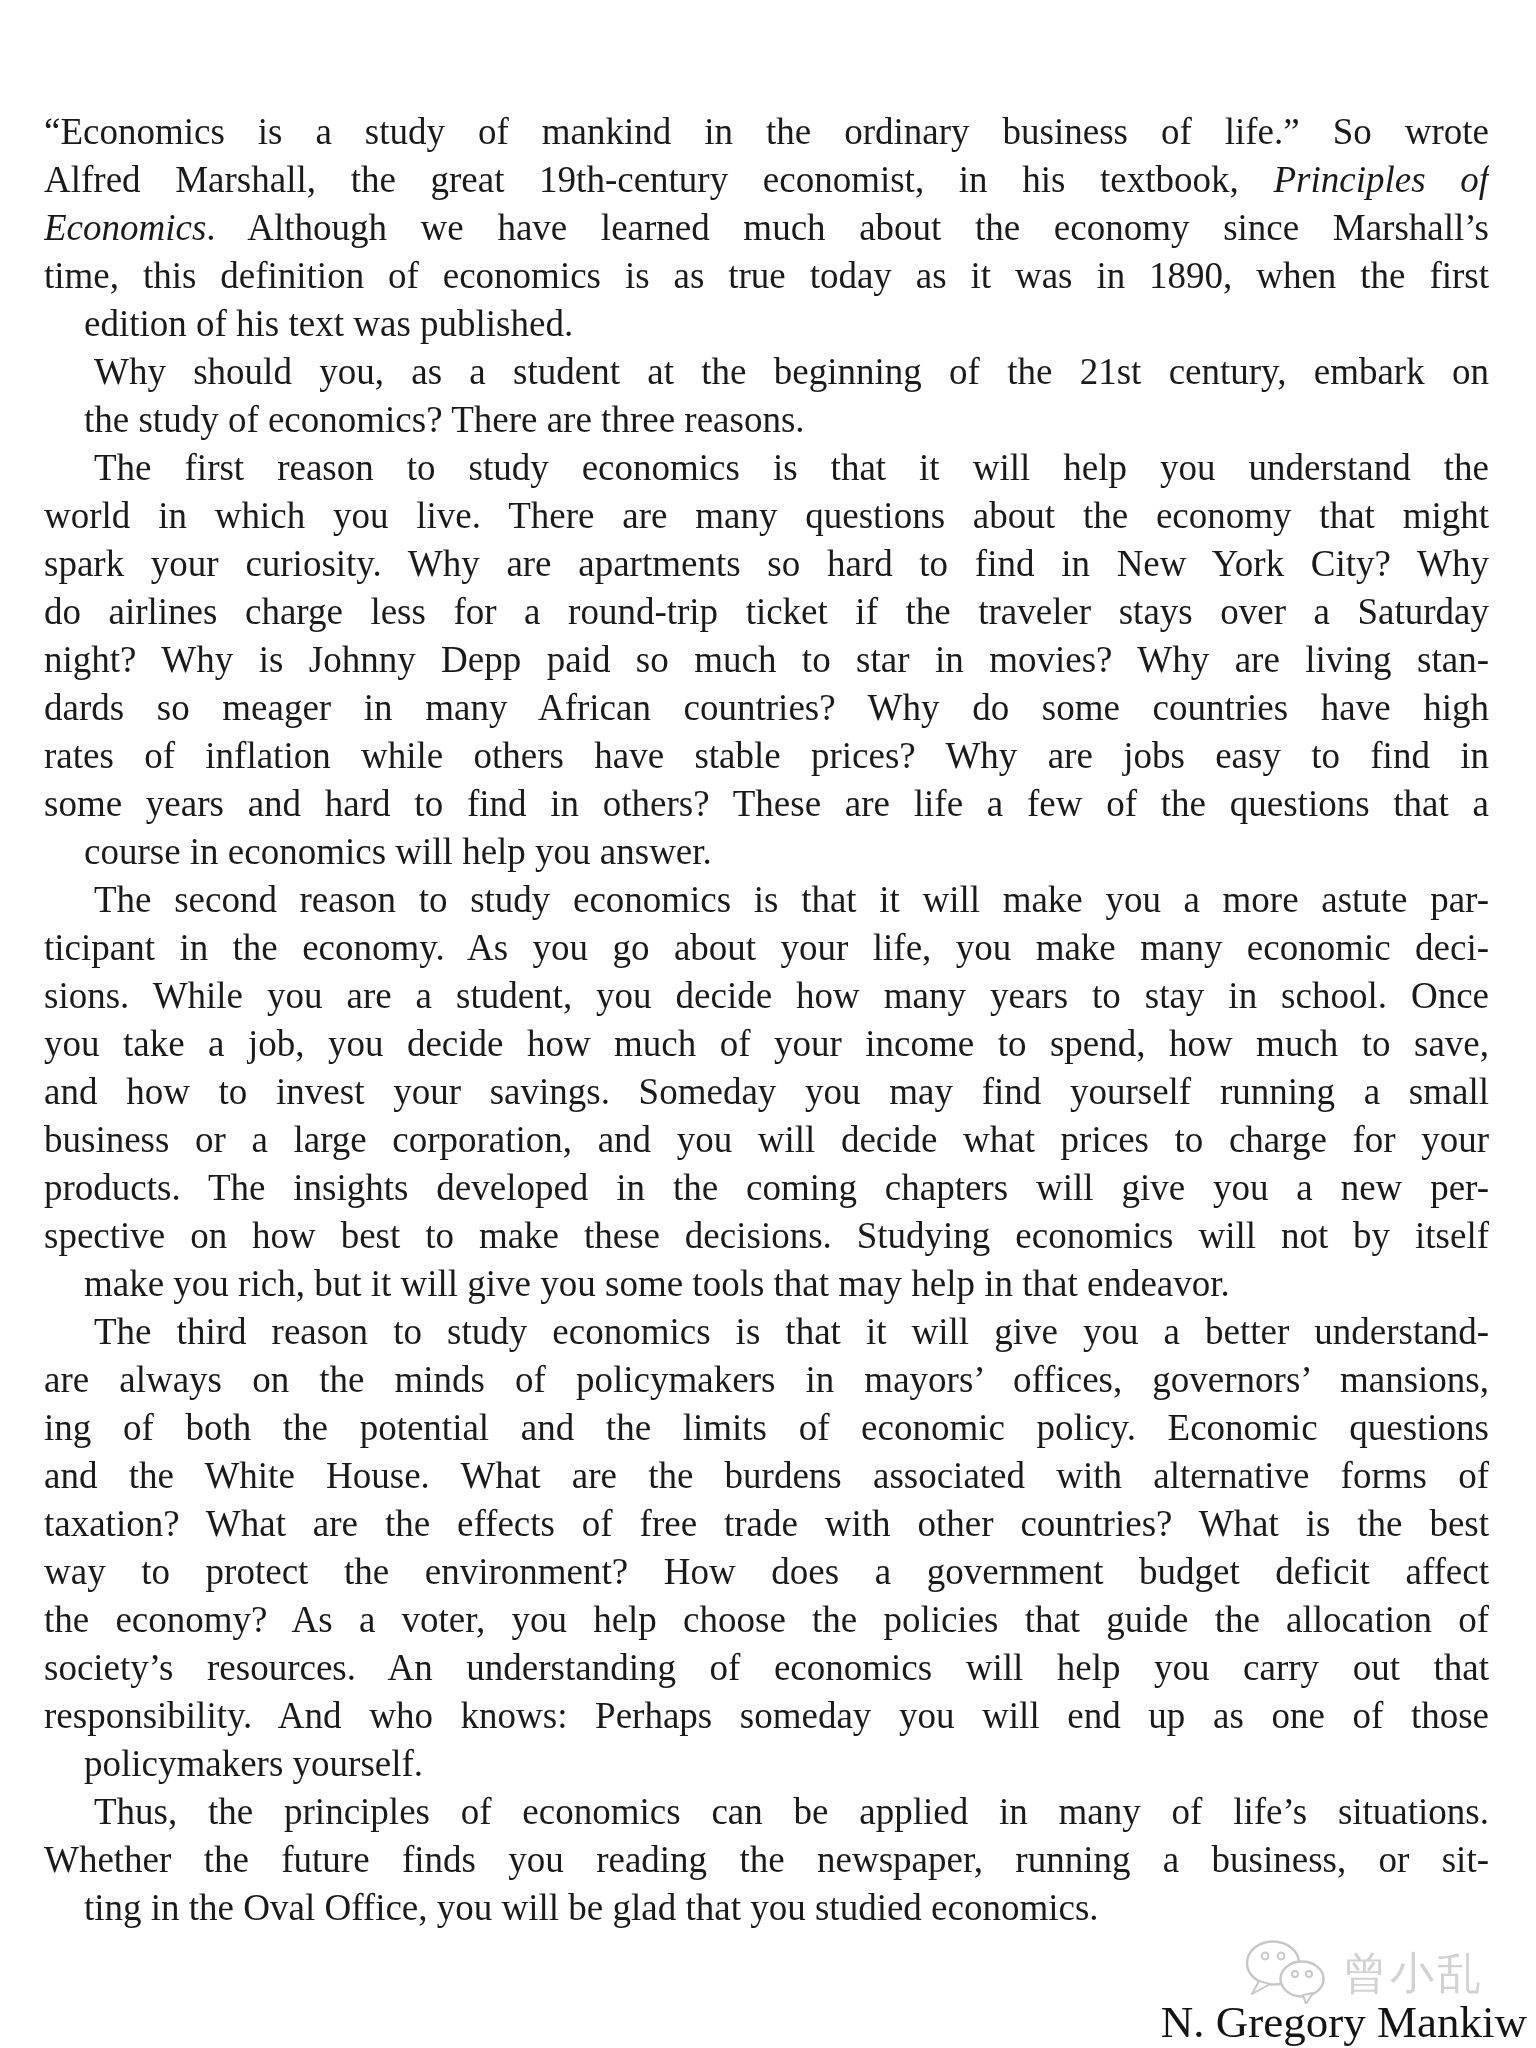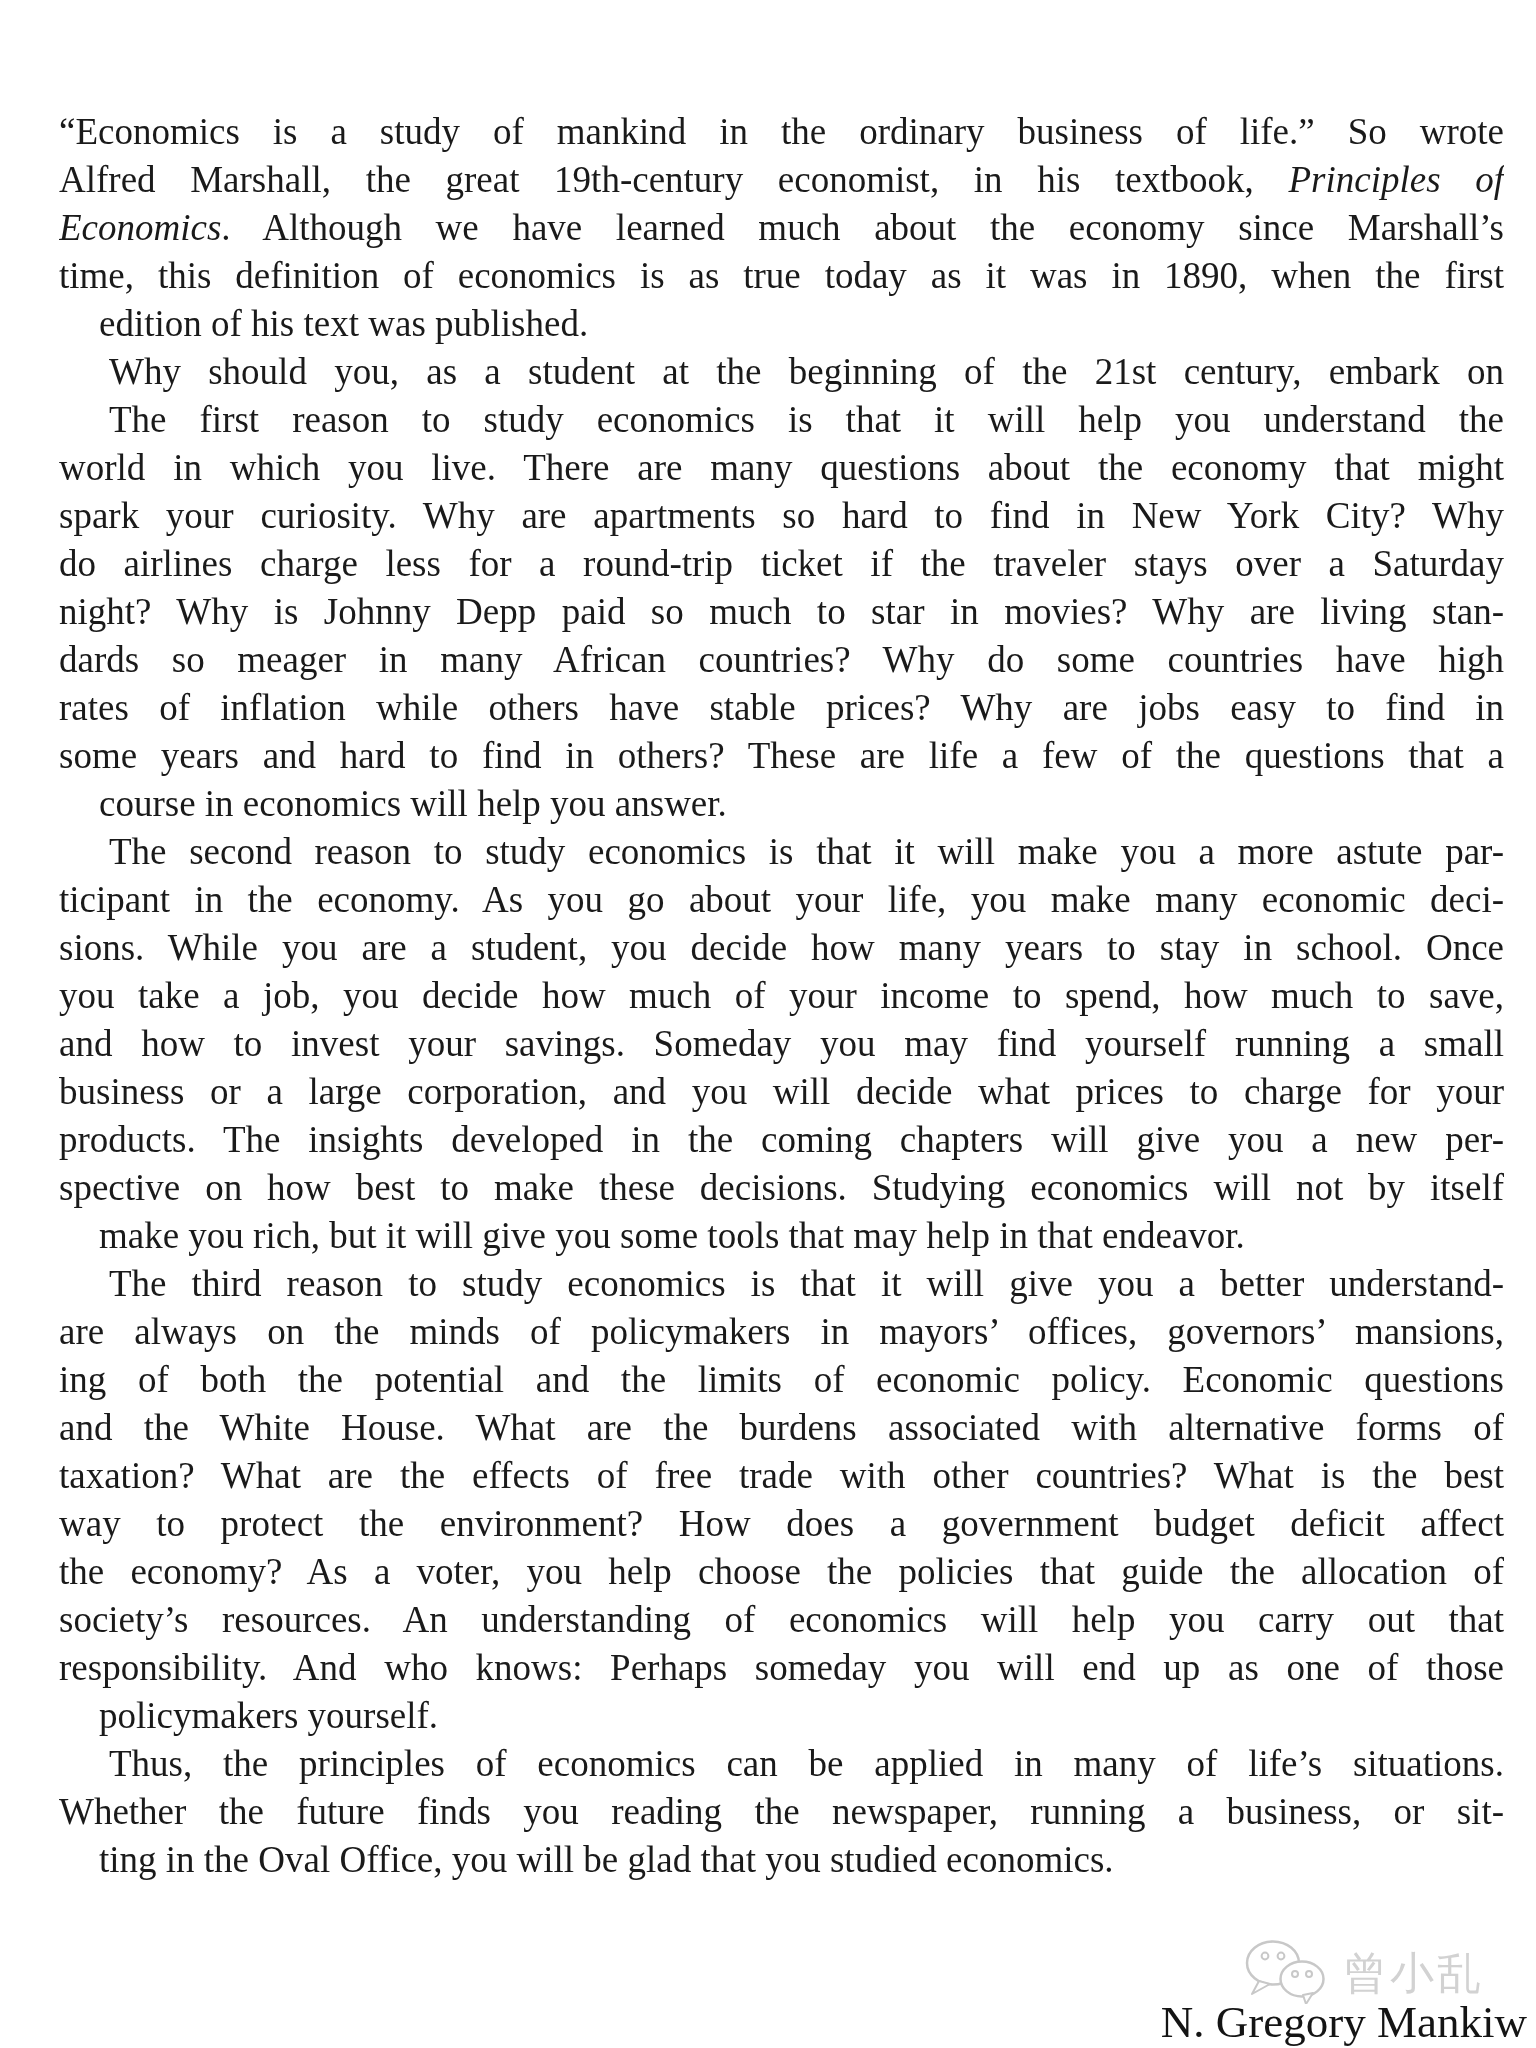--- a/index.html
+++ b/index.html
@@ -10,21 +10,21 @@
   }
   .page {
     position: absolute;
     left: 0; top: 0;
     width: 1536px; height: 2048px;
     background: #ffffff;
     font-family: "Liberation Serif", serif;
   }
   .article {
     position: absolute;
-    left: 59px; top: 108px;
+    left: 44px; top: 108px;
     width: 1445px;
     color: #1a1a1a;
     font-size: 37px;
     line-height: 48px;
   }
   .line {
     text-align: justify;
     text-align-last: justify;
     -moz-text-align-last: justify;
     height: 48px;
@@ -72,20 +72,21 @@
   <div class="article">
       <div>
         <div class="line"><span>“Economics is a study of mankind in the ordinary business of life.” So wrote</span></div>
         <div class="line"><span>Alfred Marshall, the great 19th-century economist, in his textbook, </span><em>Principles of</em></div>
         <div class="line"><em>Economics</em><span>. Although we have learned much about the economy since Marshall’s</span></div>
         <div class="line"><span>time, this definition of economics is as true today as it was in 1890, when the first</span></div>
         <div class="line last"><span>edition of his text was published.</span></div>
       </div>
       <div>
         <div class="line indent"><span>Why should you, as a student at the beginning of the 21st century, embark on</span></div>
+        <div class="line last"><span>the study of economics? There are three reasons.</span></div>
       </div>
       <div>
         <div class="line indent"><span>The first reason to study economics is that it will help you understand the</span></div>
         <div class="line"><span>world in which you live. There are many questions about the economy that might</span></div>
         <div class="line"><span>spark your curiosity. Why are apartments so hard to find in New York City? Why</span></div>
         <div class="line"><span>do airlines charge less for a round-trip ticket if the traveler stays over a Saturday</span></div>
         <div class="line"><span>night? Why is Johnny Depp paid so much to star in movies? Why are living stan-</span></div>
         <div class="line"><span>dards so meager in many African countries? Why do some countries have high</span></div>
         <div class="line"><span>rates of inflation while others have stable prices? Why are jobs easy to find in</span></div>
         <div class="line"><span>some years and hard to find in others? These are life a few of the questions that a</span></div>

